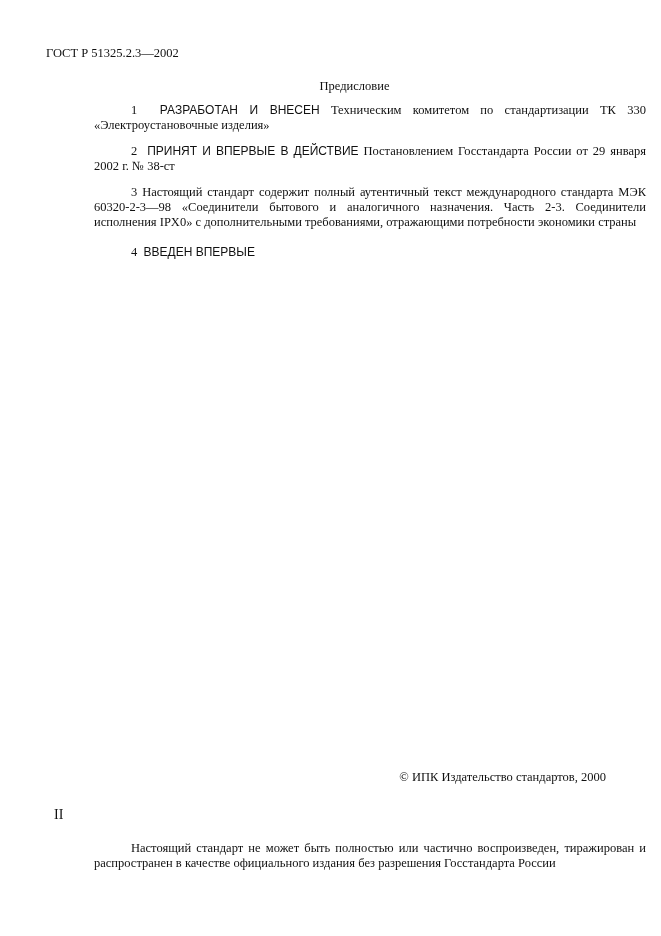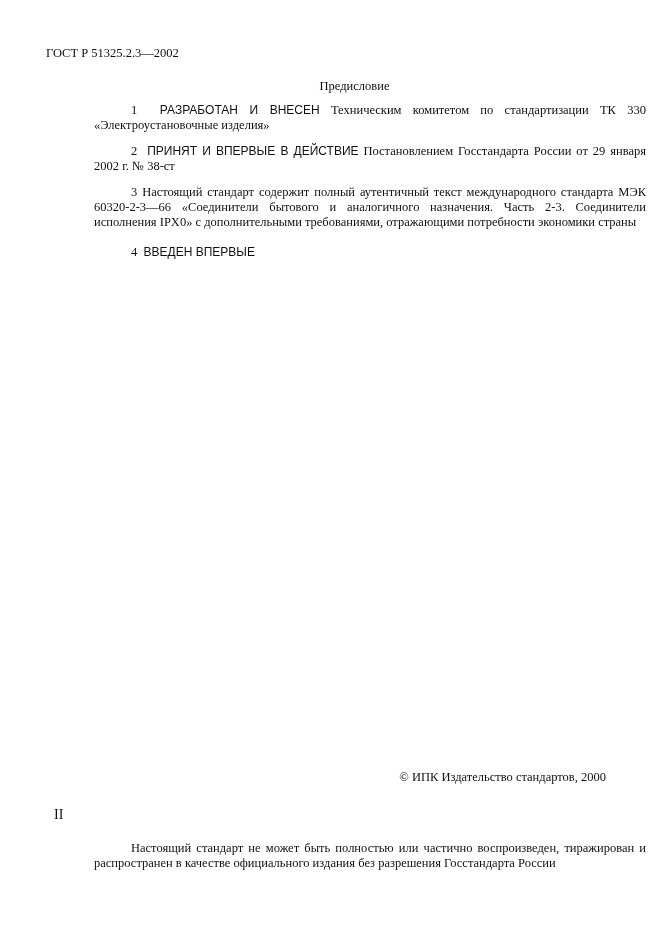--- a/index.html
+++ b/index.html
@@ -14,19 +14,19 @@
 </head>
 <body>
 
 <div class="header">ГОСТ Р 51325.2.3—2002</div>
 <div class="title">Предисловие</div>
 
 <div class="para" style="top:103px"><span>1</span>&nbsp; <span class="sans">РАЗРАБОТАН И ВНЕСЕН</span><span> Техническим комитетом по стандартизации ТК 330 «Электроустановочные изделия»</span></div>
 
 <div class="para" style="top:144px"><span>2</span>&nbsp; <span class="sans">ПРИНЯТ И ВПЕРВЫЕ В ДЕЙСТВИЕ</span><span> Постановлением Госстандарта России от 29 января 2002 г. № 38-ст</span></div>
 
-<div class="para" style="top:185px"><span>3</span>&nbsp;<span>Настоящий стандарт содержит полный аутентичный текст международного стандарта МЭК 60320-2-3—66 «Соединители бытового и аналогичного назначения. Часть 2-3. Соединители исполнения IPX0» с дополнительными требованиями, отражающими потребности экономики страны</span></div>
+<div class="para" style="top:185px"><span>3</span>&nbsp;<span>Настоящий стандарт содержит полный аутентичный текст международного стандарта МЭК 60320-2-3—98 «Соединители бытового и аналогичного назначения. Часть 2-3. Соединители исполнения IPX0» с дополнительными требованиями, отражающими потребности экономики страны</span></div>
 
 <div class="para" style="top:245px"><span>4</span>&nbsp; <span class="sans">ВВЕДЕН ВПЕРВЫЕ</span></div>
 
 <div class="copyright">© ИПК Издательство стандартов, 2000</div>
 <div class="para" style="top:841px">Настоящий стандарт не может быть полностью или частично воспроизведен, тиражирован и распространен в качестве официального издания без разрешения Госстандарта России</div>
 <div class="pageno">II</div>
 
 </body></html>

